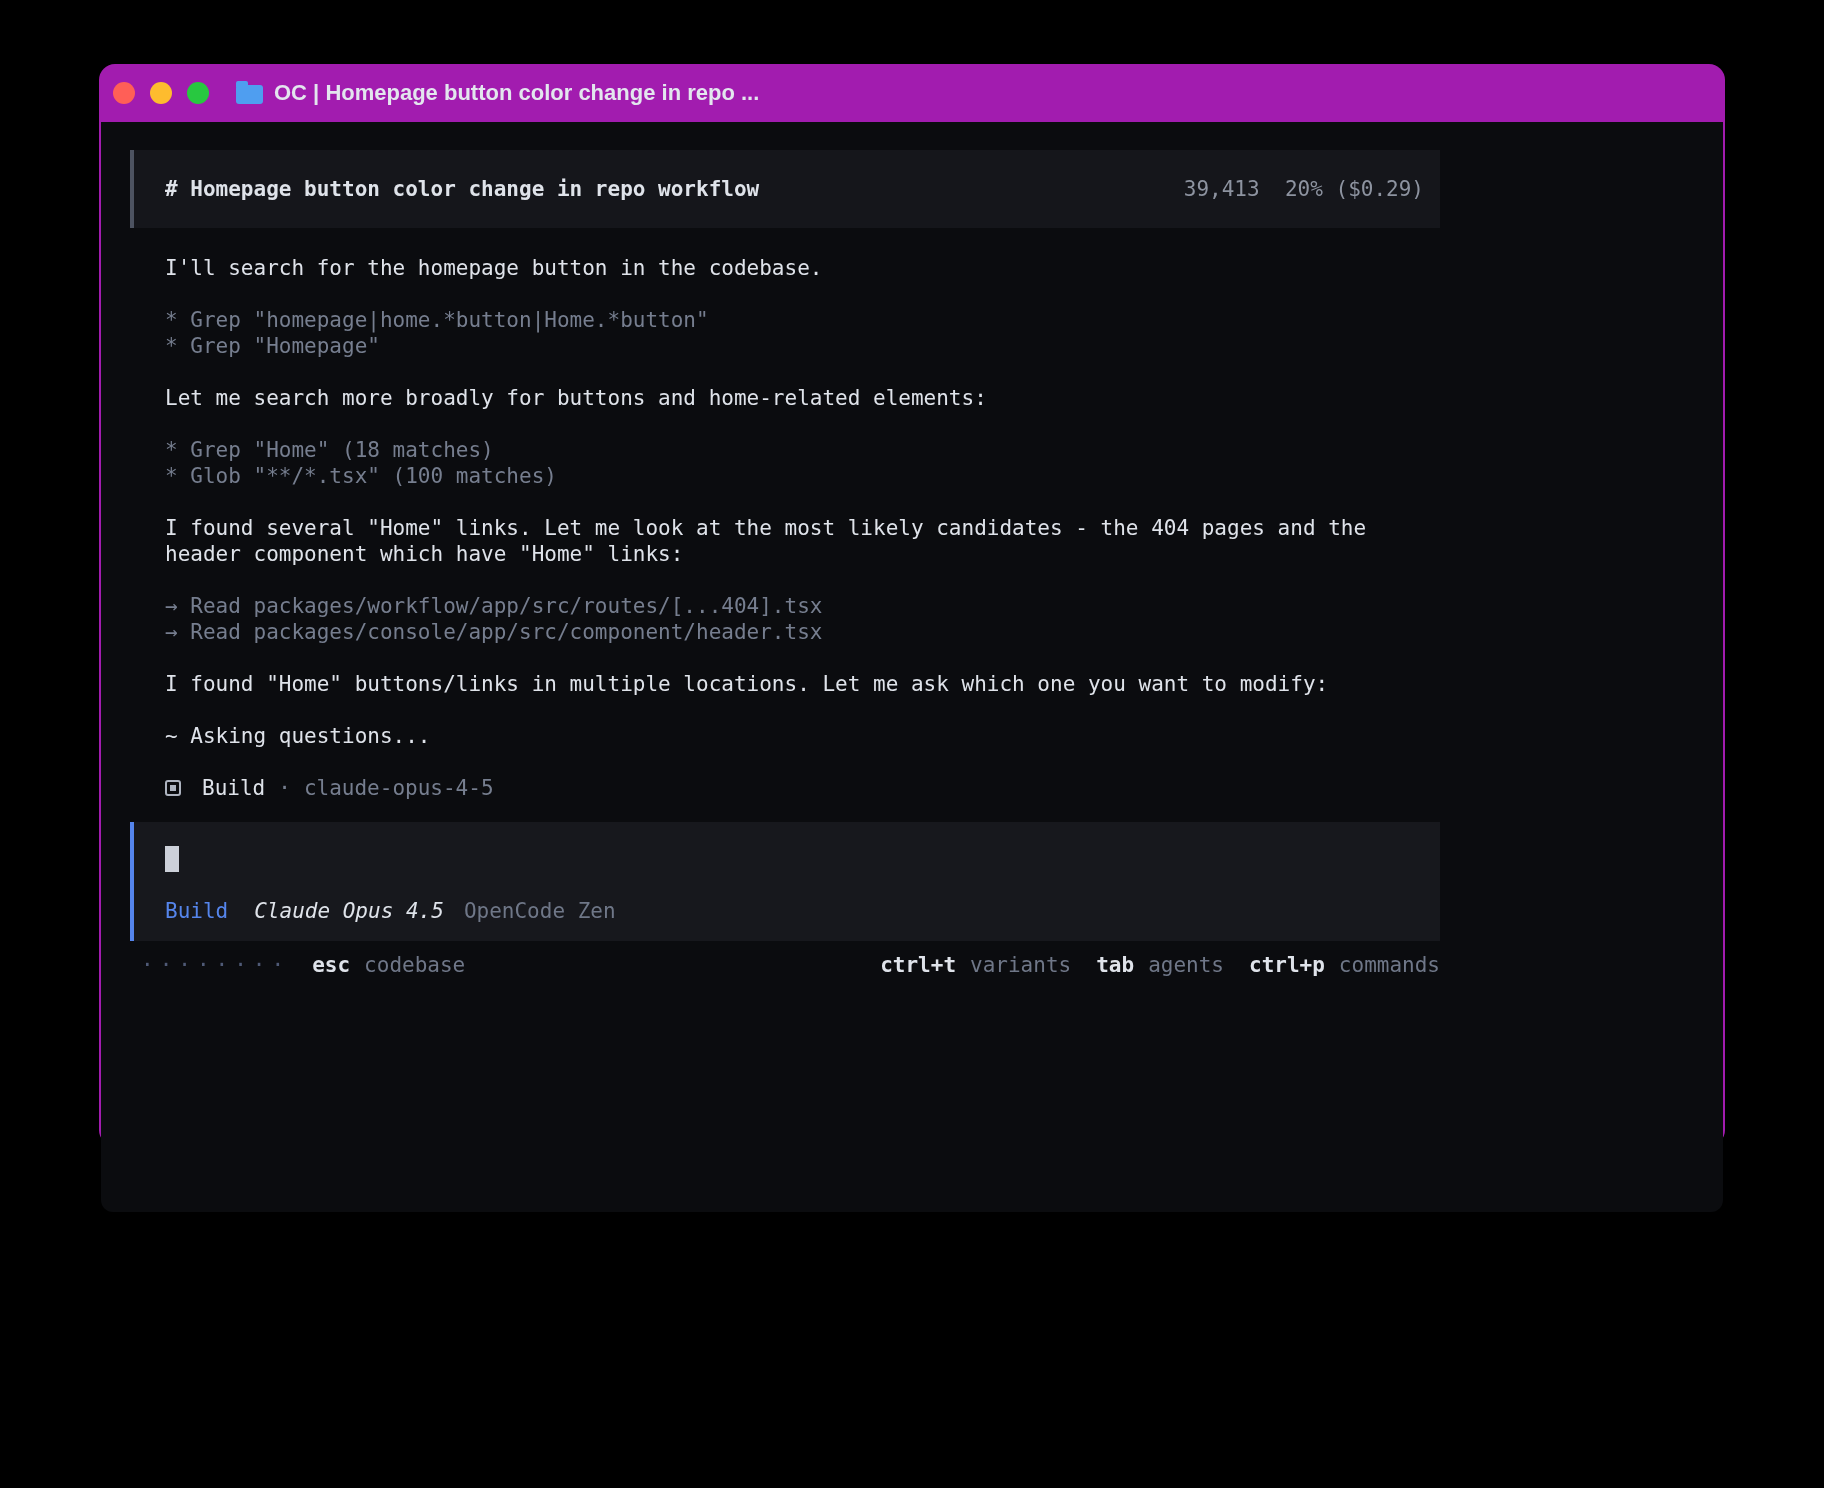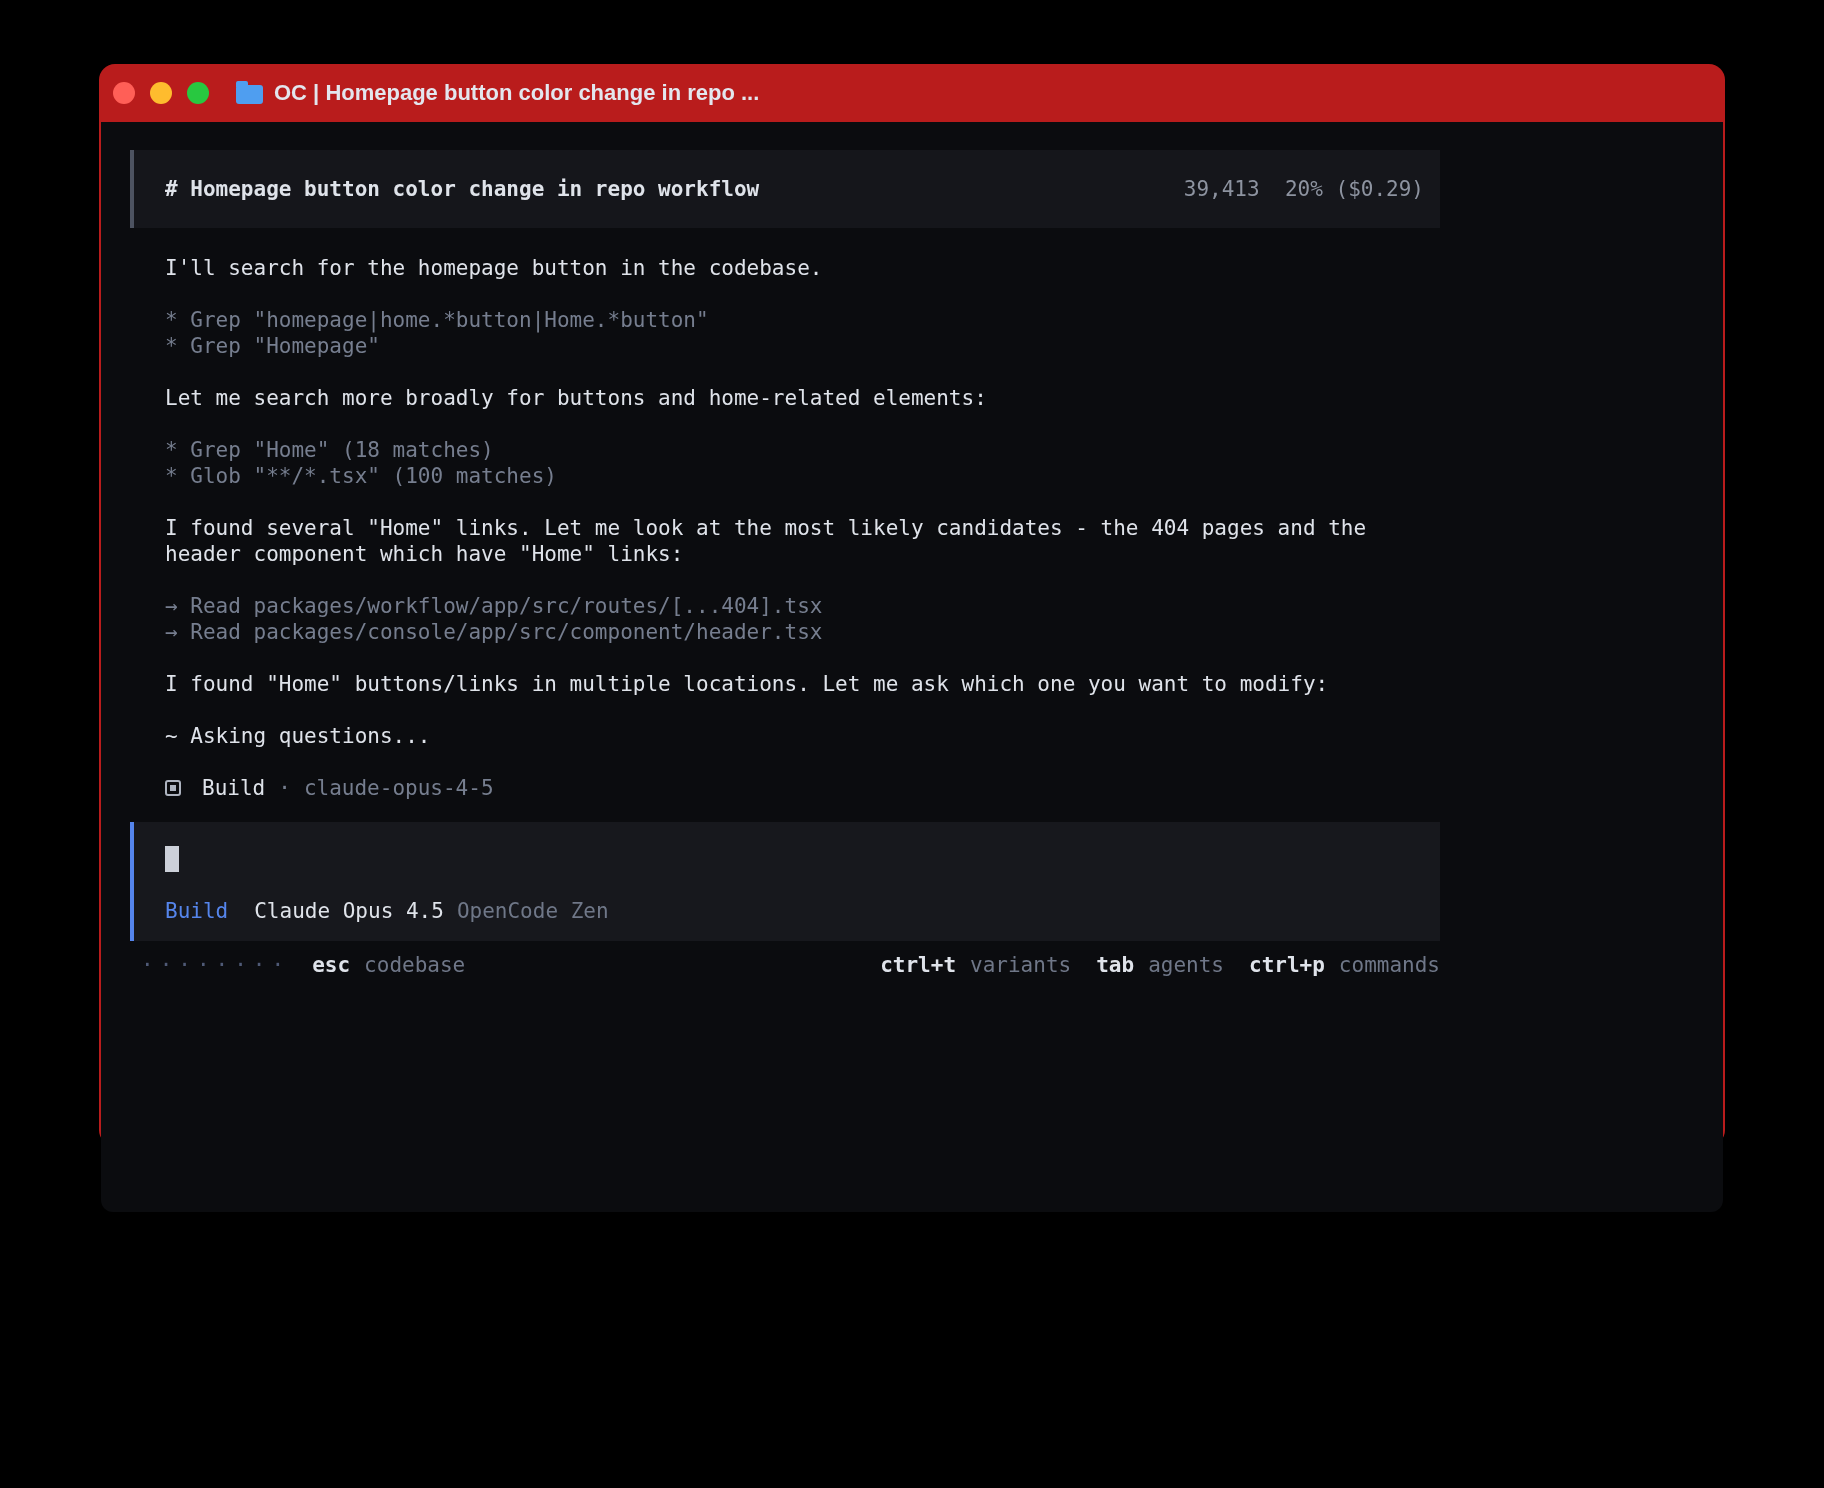--- a/index.html
+++ b/index.html
@@ -1,21 +1,21 @@
 <!DOCTYPE html>
 <html><head>
 <meta charset="utf-8">
 <style>
   * { margin:0; padding:0; box-sizing:border-box; }
   html, body { background:#000; width:1824px; height:1488px; overflow:hidden; }
   body { font-family:"DejaVu Sans Mono", monospace; font-size:21px; line-height:26px; color:#dfe3ea; }
 
   .window {
     position:absolute; left:99px; top:64px; width:1626px; height:1082px;
-    background:#b91c1c; border-radius:16px; padding:0 2px 9px;
+    background:#a21caf; border-radius:16px; padding:0 2px 9px;
   }
   .titlebar { height:58px; display:flex; align-items:center; padding:0 12px; }
   .light { width:22px; height:22px; border-radius:50%; border:none; margin-right:15px; cursor:default; }
   .light.red { background:#ff5f57; }
   .light.yellow { background:#febc2e; }
   .light.green { background:#28c840; }
   .folder { position:relative; width:27px; height:19px; background:#4f9ef0; border-radius:3px; margin:2px 11px 0 12px; }
   .folder::before { content:""; position:absolute; left:0; top:-4px; width:12px; height:6px; background:#4f9ef0; border-radius:2px 2px 0 0; }
   .win-title { font-family:"Liberation Sans", sans-serif; font-weight:bold; font-size:22px; color:#e3e6ee; }
 
@@ -34,21 +34,21 @@
 
   .agent-row { display:flex; align-items:center; }
   .agent-icon { width:16px; height:16px; border:2px solid #aeb4c0; border-radius:3px; position:relative; margin-right:21px; flex:0 0 auto; }
   .agent-icon::after { content:""; position:absolute; inset:3px; background:#aeb4c0; }
   .agent-sep { color:#767e8f; margin:0 13px; }
 
   .input-panel { width:1310px; background:#17181d; border-left:4px solid #5585ec; padding:24px 31px 17px; margin-top:21px; }
   .cursor { display:inline-block; width:14px; height:26px; background:#ccd0d9; vertical-align:top; }
   .input-meta { margin-top:26px; display:flex; align-items:center; }
   .mode { color:#5585ec; margin-right:26px; }
-  .model { color:#dfe3ea; margin-right:13px; }
+  .model { color:#dfe3ea; margin-right:20px;font-style:italic; }
   .provider { color:#6f7788; }
 
   .footer { width:1310px; margin-top:11px; margin-left:29px; display:flex; justify-content:space-between; align-items:center; padding-left:11px; }
   .content .footer { margin-left:0; }
   .footer-left { display:flex; align-items:center; }
   .spinner { color:#4f5a76; letter-spacing:6px; margin-right:22px; }
   .hint { display:flex; gap:14px; align-items:center; }
   .key { font-weight:bold; color:#dfe3ea; }
   .hint-label { color:#6f7788; }
   .footer-right { display:flex; gap:25px; }

